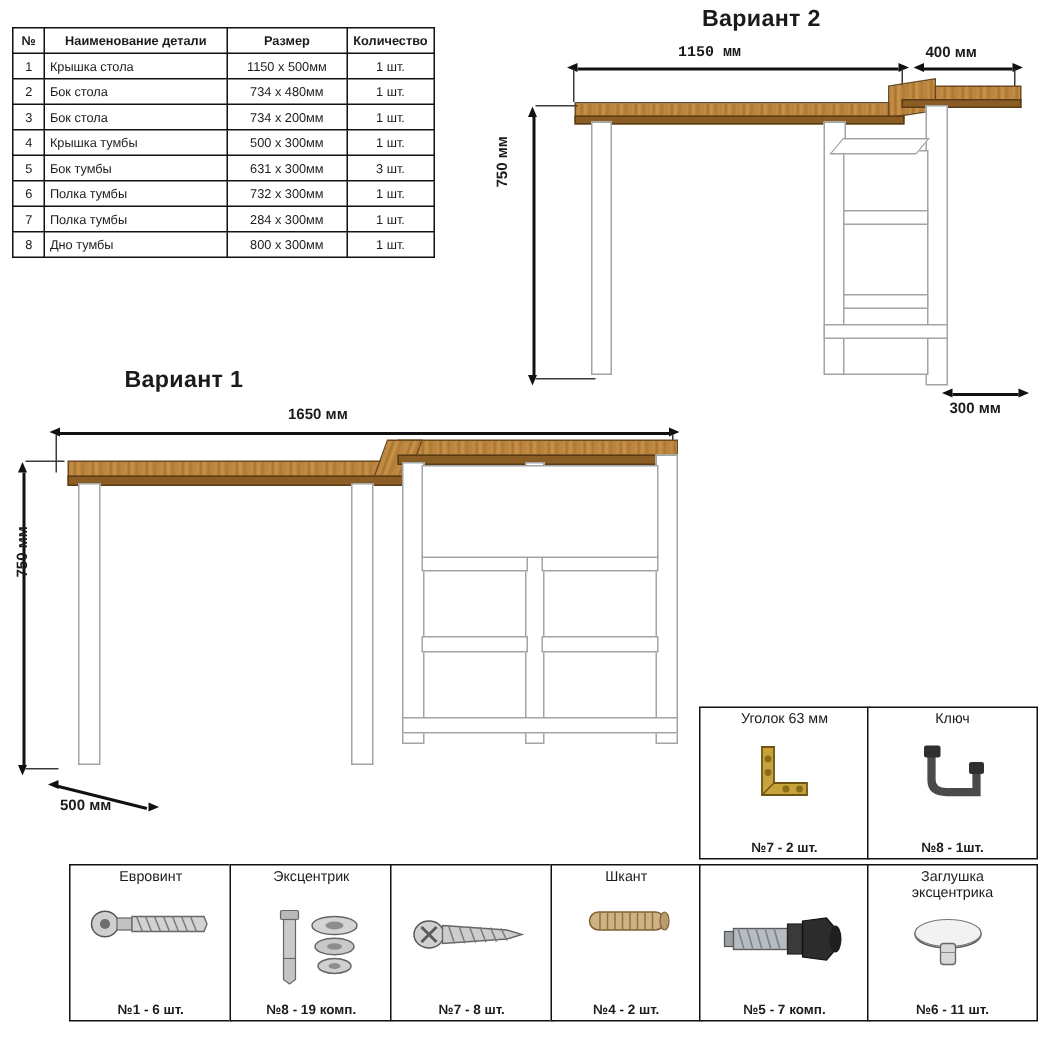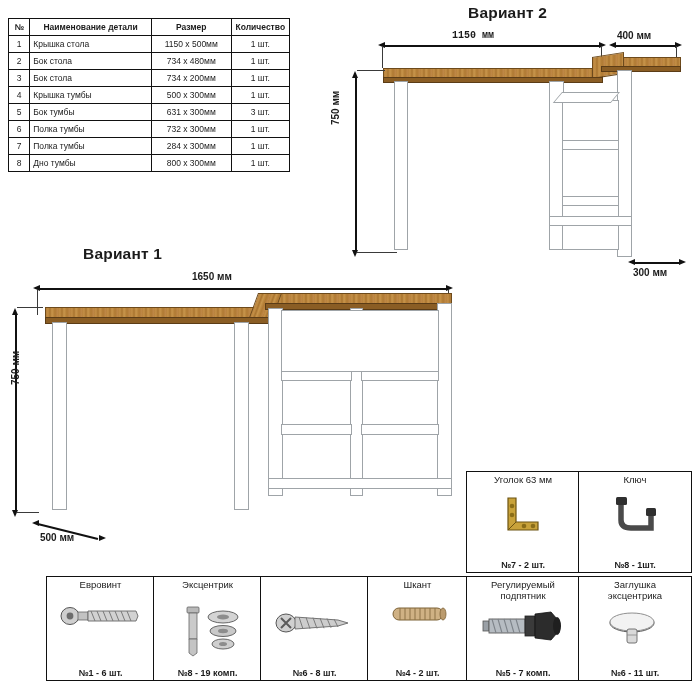--- a/index.html
+++ b/index.html
@@ -297,40 +297,38 @@
   <div class="hw-art" style="top:58%;">
     <svg width="86" height="28" viewBox="0 0 86 28">
       <ellipse cx="14" cy="14" rx="10" ry="9" fill="#d0d0d0" stroke="#555" stroke-width="1"></ellipse>
       <path d="M9 9 L19 19 M19 9 L9 19" stroke="#5a5a5a" stroke-width="2"></path>
       <path d="M23 8 L66 11 L76 14 L66 17 L23 20 Z" fill="#cdcdcd" stroke="#666" stroke-width=".9"></path>
       <g stroke="#7b7b7b" stroke-width="1">
         <path d="M27 8 L31 20 M34 8.3 L38 19.8 M41 8.6 L45 19.5 M48 9 L52 19.2 M55 9.4 L59 18.8 M62 10 L66 18"></path>
       </g>
     </svg>
   </div>
-  <div class="hw-qty">№6 - 8 шт.</div>
+  <div class="hw-qty">№7 - 8 шт.</div>
 </div>
 
 <div class="hw-cell" style="left:367px;top:576px;width:99px;height:103px;">
   <div class="hw-title">Шкант</div>
   <div class="hw-art">
     <svg width="70" height="26" viewBox="0 0 70 26">
       <rect x="10" y="7" width="50" height="12" rx="6" fill="#cfb184" stroke="#7d6236" stroke-width="1"></rect>
       <g stroke="#8d7246" stroke-width="1">
         <path d="M17 7 L17 19 M22 7 L22 19 M27 7 L27 19 M32 7 L32 19 M37 7 L37 19 M42 7 L42 19 M47 7 L47 19 M52 7 L52 19"></path>
       </g>
       <ellipse cx="60" cy="13" rx="3" ry="6" fill="#bb9b6e" stroke="#7d6236" stroke-width=".8"></ellipse>
     </svg>
   </div>
   <div class="hw-qty">№4 - 2 шт.</div>
 </div>
 
 <div class="hw-cell" style="left:466px;top:576px;width:112px;height:103px;">
-  <div class="hw-title" style="white-space:pre-line;">Регулируемый
-подпятник</div>
   <div class="hw-art" style="top:60%;">
     <svg width="92" height="30" viewBox="0 0 92 30">
       <rect x="6" y="10" width="6" height="10" fill="#9aa0a6" stroke="#555" stroke-width=".8"></rect>
       <rect x="12" y="8" width="36" height="14" fill="#b6bcc2" stroke="#5a5a5a" stroke-width=".9"></rect>
       <g stroke="#7e848a" stroke-width="1.1">
         <path d="M15 8 L19 22 M21 8 L25 22 M27 8 L31 22 M33 8 L37 22 M39 8 L43 22"></path>
       </g>
       <rect x="48" y="5" width="10" height="20" fill="#3a3a3a" stroke="#222" stroke-width=".8"></rect>
       <path d="M58 3 L74 1 L80 8 L80 22 L74 29 L58 27 Z" fill="#2c2c2c" stroke="#111" stroke-width=".8"></path>
       <ellipse cx="80" cy="15" rx="4" ry="9" fill="#1f1f1f"></ellipse>

